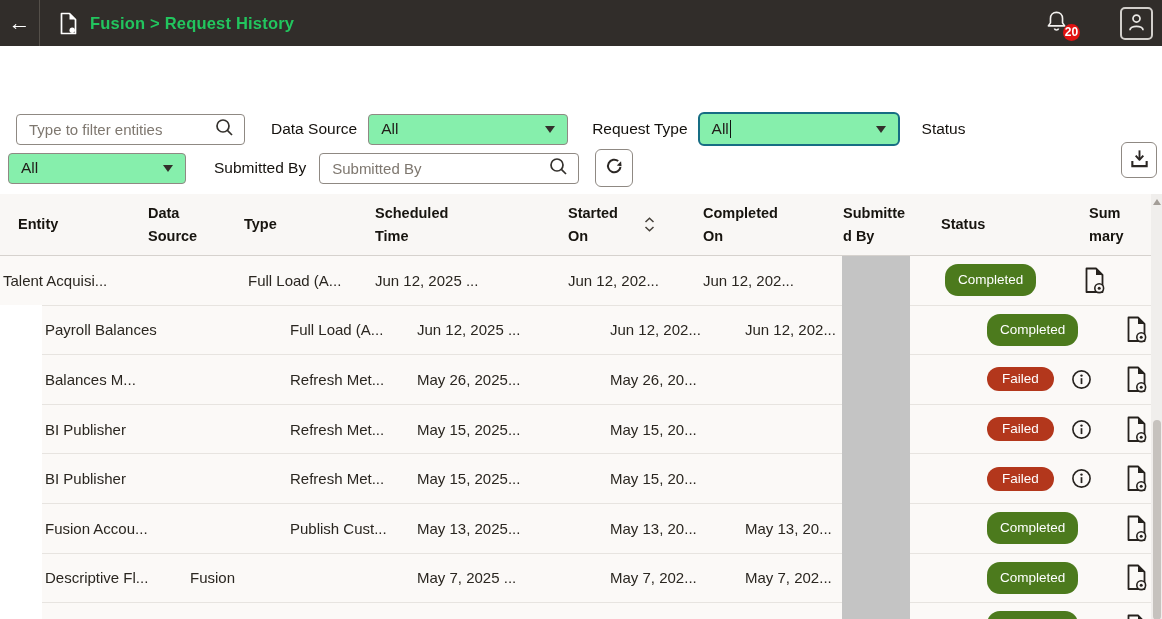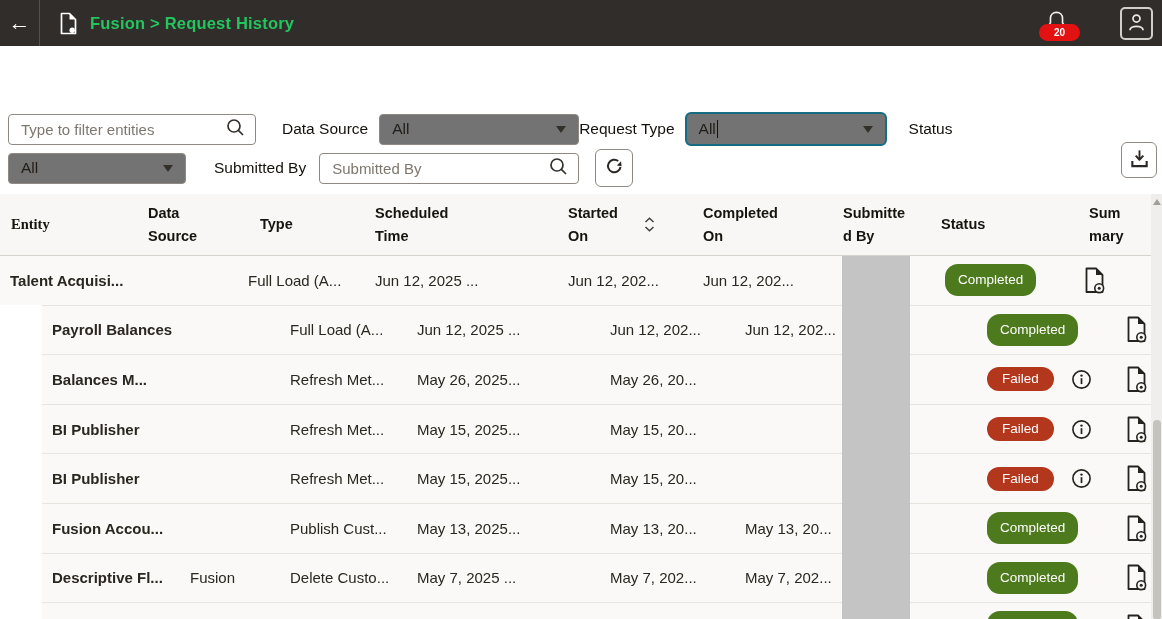--- a/index.html
+++ b/index.html
@@ -8,22 +8,22 @@
 
   
   .topbar{position:absolute;top:0;left:0;right:0;height:46px;background:#312d2a;
           display:flex;align-items:center;}
   .backbtn{width:39px;height:46px;display:flex;align-items:center;justify-content:center;
            border-right:1px solid #544f49;color:#fff;font-size:22px;cursor:pointer;}
   .docicon{margin-left:19px;display:flex;align-items:center;}
   .apptitle{margin-left:12px;color:#22c55e;font-size:16.5px;font-weight:600;letter-spacing:.2px;}
   .topspacer{flex:1;}
   .bellwrap{position:relative;margin-right:52px;display:flex;align-items:center;cursor:pointer;}
-  .bellbadge{position:absolute;right:-12px;bottom:-3px;min-width:17px;height:17px;padding:0 12px;
-             border-radius:9px;background:#e21212;color:#fff;font-size:10px;font-weight:700;
+  .bellbadge{position:absolute;right:-12px;bottom:-3px;min-width:17px;height:17px;padding:0 0;
+             border-radius:9px;background:#e21212;color:#fff;font-size:12px;font-weight:700;
              display:flex;align-items:center;justify-content:center;}
   .avatarbtn{width:33px;height:33px;margin-right:9px;border:2px solid #d2cfcb;border-radius:5px;
              display:flex;align-items:center;justify-content:center;cursor:pointer;box-sizing:border-box;}
 
   
   .tabs{position:absolute;top:46px;left:0;right:0;height:57px;display:flex;align-items:stretch;
         padding-left:30px;gap:47px;background:#fff;}
   .tab{position:relative;display:flex;align-items:center;font-size:16px;font-weight:500;
        color:#56504a;cursor:pointer;}
   .tab.active{color:#1d1a16;}
@@ -32,59 +32,59 @@
   
   .filters{position:absolute;top:103px;left:0;right:0;}
   .frow{display:flex;align-items:center;padding-left:8px;}
   .frow1{margin-top:9px;}
   .frow2{margin-top:3px;}
   .inputbox{height:31px;border:1px solid #8f8983;border-radius:4px;display:flex;align-items:center;
             padding:0 10px;box-sizing:border-box;background:#fff;}
   .inputbox input{flex:1;border:none;outline:none;font-family:"Liberation Sans",sans-serif;
                   font-size:15px;color:#33302c;background:transparent;min-width:0;}
   .inputbox input::placeholder{color:#7e776f;opacity:1;}
-  .entitybox{width:248px;}
+  .entitybox{width:229px;margin-left:8px;}
   .sbbox{width:260px;}
   .flabel{font-size:15.5px;color:#14110d;white-space:nowrap;}
   .selectbox{height:31px;border:1px solid #8f8983;border-radius:4px;display:flex;align-items:center;
-             justify-content:space-between;padding:0 12px;box-sizing:border-box;background:#737373;
+             justify-content:space-between;padding:0 12px;box-sizing:border-box;background:#86efac;
              font-size:15.5px;color:#211d19;cursor:pointer;}
   .selectbox.focused{height:34px;border:2px solid #166d83;border-radius:6px;}
   .caret{width:0;height:0;border-left:5.5px solid transparent;border-right:5.5px solid transparent;
          border-top:7px solid #33302c;}
   .txtcursor{display:inline-block;width:1.5px;height:18px;background:#121212;margin-left:1px;vertical-align:middle;}
   .iconbtn{border:1px solid #8f8983;border-radius:6px;background:#fff;display:flex;align-items:center;
            justify-content:center;cursor:pointer;box-sizing:border-box;}
   .refreshbtn{width:38px;height:38px;margin-left:16px;}
   .downloadbtn{position:absolute;top:39px;right:5px;width:36px;height:36px;}
 
   
   .thead{position:absolute;top:194px;left:0;right:0;height:61px;background:#f9f7f5;
          border-bottom:1px solid #d6d2ce;}
   .h{position:absolute;top:0;height:100%;display:flex;align-items:center;font-size:14.5px;
      font-weight:700;color:#17140f;line-height:23px;}
-  .h-entity{left:11px;font-family:Liberation Serif, serif;}
+  .h-entity{left:18px;}
   .h-ds{left:148px;width:58px;}
-  .h-type{left:260px;}
+  .h-type{left:244px;}
   .h-sched{left:375px;width:84px;}
   .h-started{left:568px;}
   .h-started .htxt{width:62px;}
   .h-started svg{margin-left:13px;}
   .h-completed{left:703px;width:92px;}
   .h-submitted{left:843px;width:68px;word-break:break-all;}
   .h-status{left:941px;}
   .h-summary{left:1089px;width:42px;word-break:break-all;}
 
   .tbody{position:absolute;top:256px;left:0;right:0;bottom:0;overflow:hidden;}
   .t-row{position:relative;height:48.6px;background:#fbf9f7;}
   .t-row:first-child{height:35px;}
   .t-row + .t-row{border-top:1px solid #e7e4e0;margin-left:42px;}
   .cell{position:absolute;top:0;height:100%;display:flex;align-items:center;font-size:15px;
         color:#2a2620;white-space:nowrap;overflow:hidden;}
-  .c-entity{left:10px;width:128px;font-weight:bold;}
+  .c-entity{left:3px;width:128px;}
   .c-ds{left:148px;width:94px;}
   .c-type{left:248px;width:122px;}
   .c-sched{left:375px;width:142px;}
   .c-started{left:568px;width:115px;}
   .c-completed{left:703px;width:128px;}
   .c-status{left:945px;width:142px;gap:17px;}
   .c-summary{left:1083px;width:40px;cursor:pointer;}
   .badge{display:inline-block;padding:8px 13px;border-radius:13px;color:#fff;font-size:13.5px;
          font-weight:400;line-height:16px;}
   .badge.completed{background:#4c7a1d;}
@@ -146,21 +146,21 @@
             <circle cx="8" cy="8" r="6" fill="none" stroke="#33302c" stroke-width="1.7"></circle>
             <path d="M12.4 12.4 l4.6 4.6" stroke="#33302c" stroke-width="1.7"></path>
           </svg>
         </span>
       </div>
       <span class="flabel" style="margin-left:26px;">Data Source</span>
       <div class="selectbox" style="margin-left:11px;width:200px;">
         <span>All</span>
         <span class="caret"></span>
       </div>
-      <span class="flabel" style="">Request Type</span>
+      <span class="flabel" style="margin-left:24px;">Request Type</span>
       <div class="selectbox focused" style="margin-left:10px;width:202px;">
         <span><span>All</span><span class="txtcursor"></span></span>
         <span class="caret"></span>
       </div>
       <span class="flabel" style="margin-left:22px;">Status</span>
     </div>
     <div class="frow frow2">
       <div class="selectbox" style="width:178px;">
         <span>All</span>
         <span class="caret"></span>
@@ -349,21 +349,20 @@
         <path d="M3.5 1.5 h9.5 l6.5 6.5 v17 h-16 z" fill="none" stroke="#26221e" stroke-width="1.8" stroke-linejoin="round"></path>
         <path d="M13 1.5 l6.5 6.5 h-6.5 z" fill="#26221e"></path>
         <circle cx="16.2" cy="21.2" r="4.4" fill="#fbf9f7" stroke="#26221e" stroke-width="1.6"></circle>
         <circle cx="16.2" cy="21.2" r="1.5" fill="#26221e"></circle>
       </svg>
     </span>
   </div>
       <div class="t-row">
     <span class="cell c-ds">Fusion</span>
     <span class="cell c-entity">Descriptive Fl...</span>
-    <span class="cell c-type">Delete Custo...</span>
     <span class="cell c-sched">May 7, 2025 ...</span>
     <span class="cell c-started">May 7, 202...</span>
     <span class="cell c-completed">May 7, 202...</span>
     <span class="cell c-status">
       <span class="badge completed">Completed</span>
 
     </span>
     <span class="cell c-summary">
       <svg width="23" height="27" viewBox="0 0 23 27">
         <path d="M3.5 1.5 h9.5 l6.5 6.5 v17 h-16 z" fill="none" stroke="#26221e" stroke-width="1.8" stroke-linejoin="round"></path>

